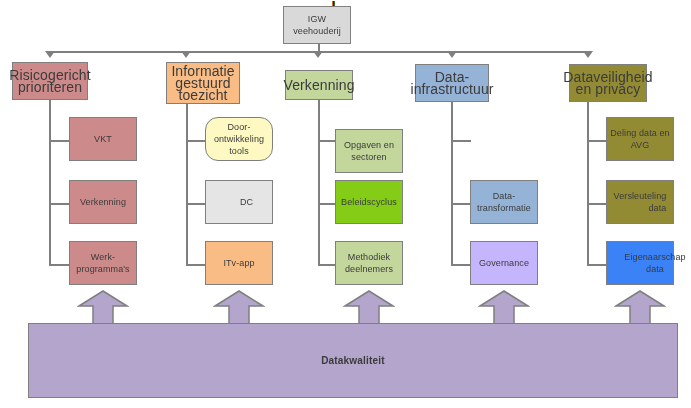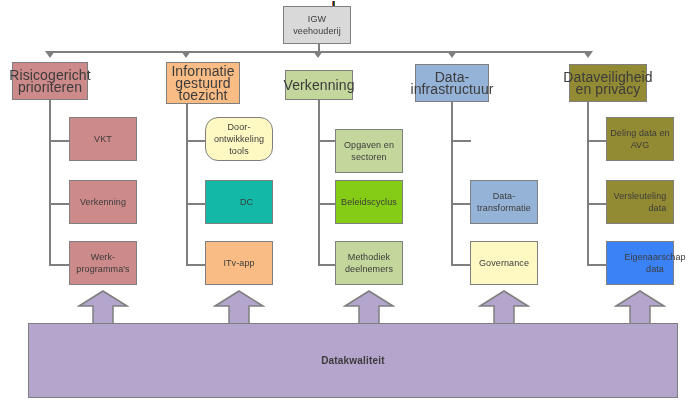--- a/index.html
+++ b/index.html
@@ -110,21 +110,21 @@
   <div class="box pillar-box" style="left:166px; top:62px; width:74px; height:42px; background:#f9bc84;">Informatie
 gestuurd
 toezicht</div>
   <div class="vline" style="left:186px; top:104px; height:161px;"></div>
   <div class="hline" style="left:186px; top:140px; width:20px;"></div>
   <div class="hline" style="left:186px; top:203px; width:20px;"></div>
   <div class="hline" style="left:186px; top:264px; width:20px;"></div>
   <div class="box leaf-box" style="left:205px; top:117px; width:68px; height:44px; background:#fef9c3;border-radius:13px;">Door-
 ontwikkeling
 tools</div>
-  <div class="box leaf-box" style="left:205px; top:180px; width:68px; height:44px; background:#14b8a6;padding-left:17px;">DC</div>
+  <div class="box leaf-box" style="left:205px; top:180px; width:68px; height:44px; background:#e5e5e5;padding-left:17px;">DC</div>
   <div class="box leaf-box" style="left:205px; top:241px; width:68px; height:44px; background:#f9bc84;">ITv-app</div>
 
   <div class="arrowhead" style="left:313px; top:51px;"></div>
   <div class="box pillar-box" style="left:285px; top:70px; width:68px; height:30px; background:#c3d69b;">Verkenning</div>
   <div class="vline" style="left:318px; top:100px; height:165px;"></div>
   <div class="hline" style="left:318px; top:140px; width:18px;"></div>
   <div class="hline" style="left:318px; top:203px; width:18px;"></div>
   <div class="hline" style="left:318px; top:264px; width:18px;"></div>
   <div class="box leaf-box" style="left:335px; top:117px; width:68px; height:44px; background:#c3d69b;margin-top:12px;">Opgaven en
 sectoren</div>
@@ -134,21 +134,21 @@
 
   <div class="arrowhead" style="left:447px; top:51px;"></div>
   <div class="box pillar-box" style="left:415px; top:64px; width:74px; height:38px; background:#95b3d7;">Data-
 infrastructuur</div>
   <div class="vline" style="left:451px; top:102px; height:163px;"></div>
   <div class="hline" style="left:451px; top:140px; width:20px;"></div>
   <div class="hline" style="left:451px; top:203px; width:20px;"></div>
   <div class="hline" style="left:451px; top:264px; width:20px;"></div>
   <div class="box leaf-box" style="left:470px; top:180px; width:68px; height:44px; background:#95b3d7;">Data-
 transformatie</div>
-  <div class="box leaf-box" style="left:470px; top:241px; width:68px; height:44px; background:#fef9c3;">Governance</div>
+  <div class="box leaf-box" style="left:470px; top:241px; width:68px; height:44px; background:#c4b5fd;">Governance</div>
 
   <div class="arrowhead" style="left:583px; top:51px;"></div>
   <div class="box pillar-box" style="left:549px; top:64px; width:78px; height:38px; background:#938b34;margin-left:20px;">Dataveiligheid
 en privacy</div>
   <div class="vline" style="left:587px; top:102px; height:163px;"></div>
   <div class="hline" style="left:587px; top:140px; width:20px;"></div>
   <div class="hline" style="left:587px; top:203px; width:20px;"></div>
   <div class="hline" style="left:587px; top:264px; width:20px;"></div>
   <div class="box leaf-box" style="left:606px; top:117px; width:68px; height:44px; background:#938b34;">Deling data en
 AVG</div>

